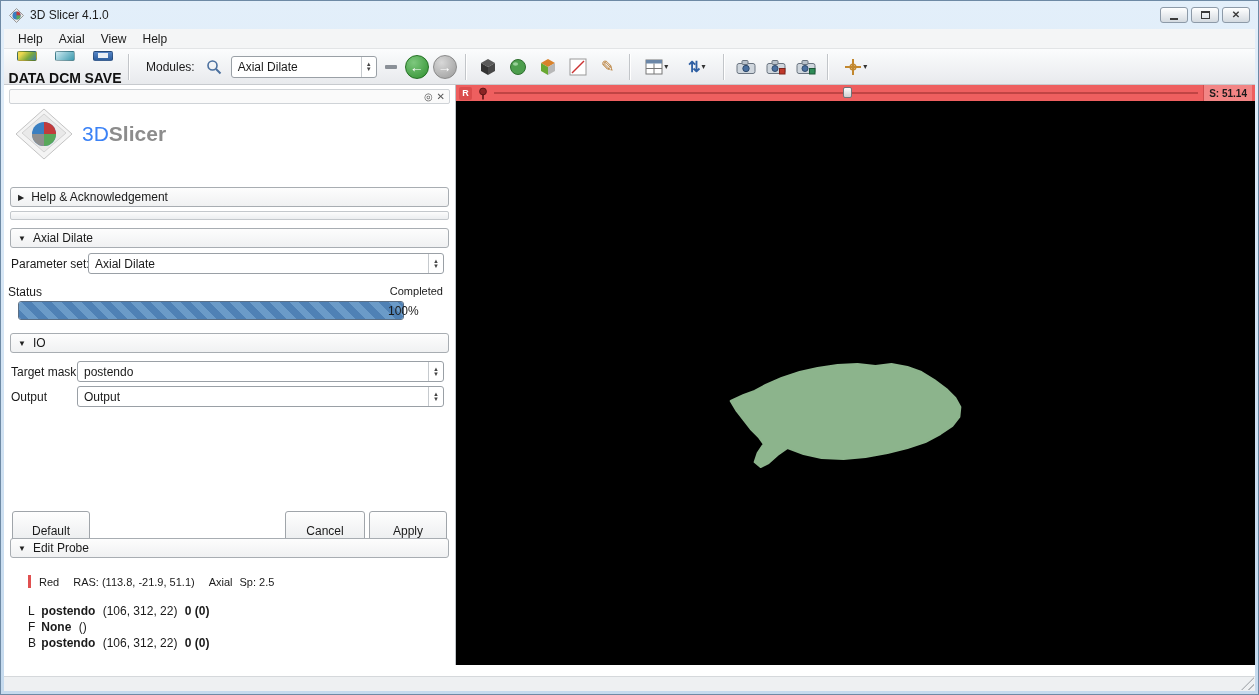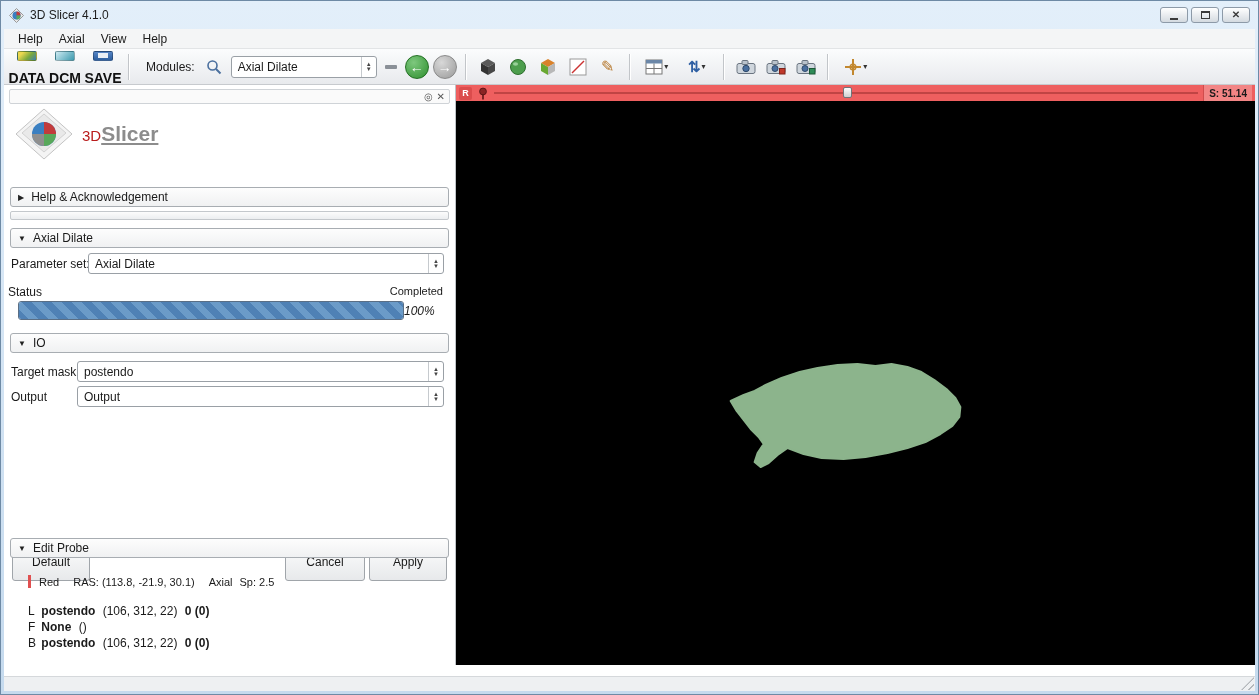--- a/index.html
+++ b/index.html
@@ -61,36 +61,36 @@
   
   .main { flex:1; display:flex; background:#fff; min-height:0; }
   .left-panel { width:452px; border-right:1px solid #c0c4c8; background:#fff; position:relative; }
   
   .panel-top { position:absolute; top:4px; left:5px; right:5px; height:15px;
     border:1px solid #cfd3d7; border-radius:2px; background:#fafafa;
     display:flex; align-items:center; justify-content:flex-end; gap:4px; padding-right:4px; }
   .panel-top-ico { font-size:10px; line-height:10px; color:#555; }
   
   .logo-row { position:absolute; top:22px; left:10px; display:flex; align-items:center; gap:8px; }
-  .logo-3d { font-size:15px; color:#b91c1c; }
-  .logo-slicer { font-size:21px; color:#8c8c8c; font-weight:bold;text-decoration:underline; }
+  .logo-3d { font-size:21px; color:#3b82f6; }
+  .logo-slicer { font-size:21px; color:#8c8c8c; font-weight:bold; }
   
   .section { position:absolute; left:6px; right:6px; height:20px; border:1px solid #a8adb2; border-radius:3px;
     background:linear-gradient(#fdfdfd,#f0f1f2); display:flex; align-items:center; padding-left:7px; gap:7px; }
   .tri { font-size:8px; color:#222; }
   .thin-bar { position:absolute; left:6px; right:6px; height:9px; border:1px solid #c4c8cc; border-radius:2px;
     background:linear-gradient(#fcfcfc,#eceef0); }
   .field-label { position:absolute; white-space:nowrap; }
   .combo { position:absolute; height:21px; background:#fff; border:1px solid #9aa0a6; border-radius:3px;
     display:flex; align-items:center; }
   .progress-wrap { position:absolute; left:14px; width:386px; height:19px; border:1px solid #5a6e84; border-radius:3px; overflow:hidden; }
   .progress-fill { height:100%; width:100%;
     background:repeating-linear-gradient(45deg,#4f81b5 0 7px,#6b9bc8 7px 14px); }
   .btn { position:absolute; height:39px; border:1px solid #a0a5aa; border-radius:3px;
-    background:linear-gradient(#fefefe,#e7e9eb); display:flex; align-items:center; justify-content:center; font-size:12px;margin-top:31px; }
+    background:linear-gradient(#fefefe,#e7e9eb); display:flex; align-items:center; justify-content:center; font-size:12px; }
   
   .probe-head { position:absolute; left:24px; display:flex; align-items:center; font-size:11px; }
   .probe-color { width:3px; height:13px; background:#e05050; margin-right:8px; }
   .probe-head .gap1 { margin-left:14px; }
   .probe-head .gap2 { margin-left:14px; }
   .probe-head .gap3 { margin-left:7px; }
   .probe-rows { position:absolute; left:24px; font-size:12px; line-height:16px; }
   .probe-row { white-space:nowrap; }
   .pr-key { display:inline-block; width:10px; }
   .pr-name { font-weight:bold; margin-right:4px; }
@@ -314,21 +314,21 @@
               <span>▲</span>
               <span>▼</span>
             </span>
         </div>
 
         <span class="field-label" style="top:200px; left:4px;">Status</span>
         <span class="field-label" style="top:200px; right:12px; font-size:11px;">Completed</span>
         <div class="progress-wrap" style="top:216px;">
           <div class="progress-fill"></div>
         </div>
-        <span class="field-label" style="top:219px; left:400px;font-style:italic;">100%</span>
+        <span class="field-label" style="top:219px; left:384px;">100%</span>
 
         <div class="section" style="top:248px;">
           <span class="tri">▼</span>
           <span>IO</span>
         </div>
 
         <span class="field-label" style="top:280px; left:7px;">Target mask</span>
         <div class="combo" style="top:276px; left:73px; right:11px;">
           <span class="combo-text">postendo</span>
           <span class="combo-spin">
@@ -351,21 +351,21 @@
         <div class="btn" style="top:426px; right:8px; width:78px;">Apply</div>
 
         <div class="section" style="top:453px;">
           <span class="tri">▼</span>
           <span>Edit Probe</span>
         </div>
 
         <div class="probe-head" style="top:490px;">
           <span class="probe-color"></span>
           <span>Red</span>
-          <span class="gap1">RAS: (113.8, -21.9, 30.1)</span>
+          <span class="gap1">RAS: (113.8, -21.9, 51.1)</span>
           <span class="gap2">Axial</span>
           <span class="gap3">Sp: 2.5</span>
         </div>
 
         <div class="probe-rows" style="top:518px;">
           <div class="probe-row">
             <span class="pr-key">L</span>
             <span class="pr-name">postendo</span>
             <span class="pr-coords">(106, 312, 22)</span>
             <span class="pr-val">0 (0)</span>

